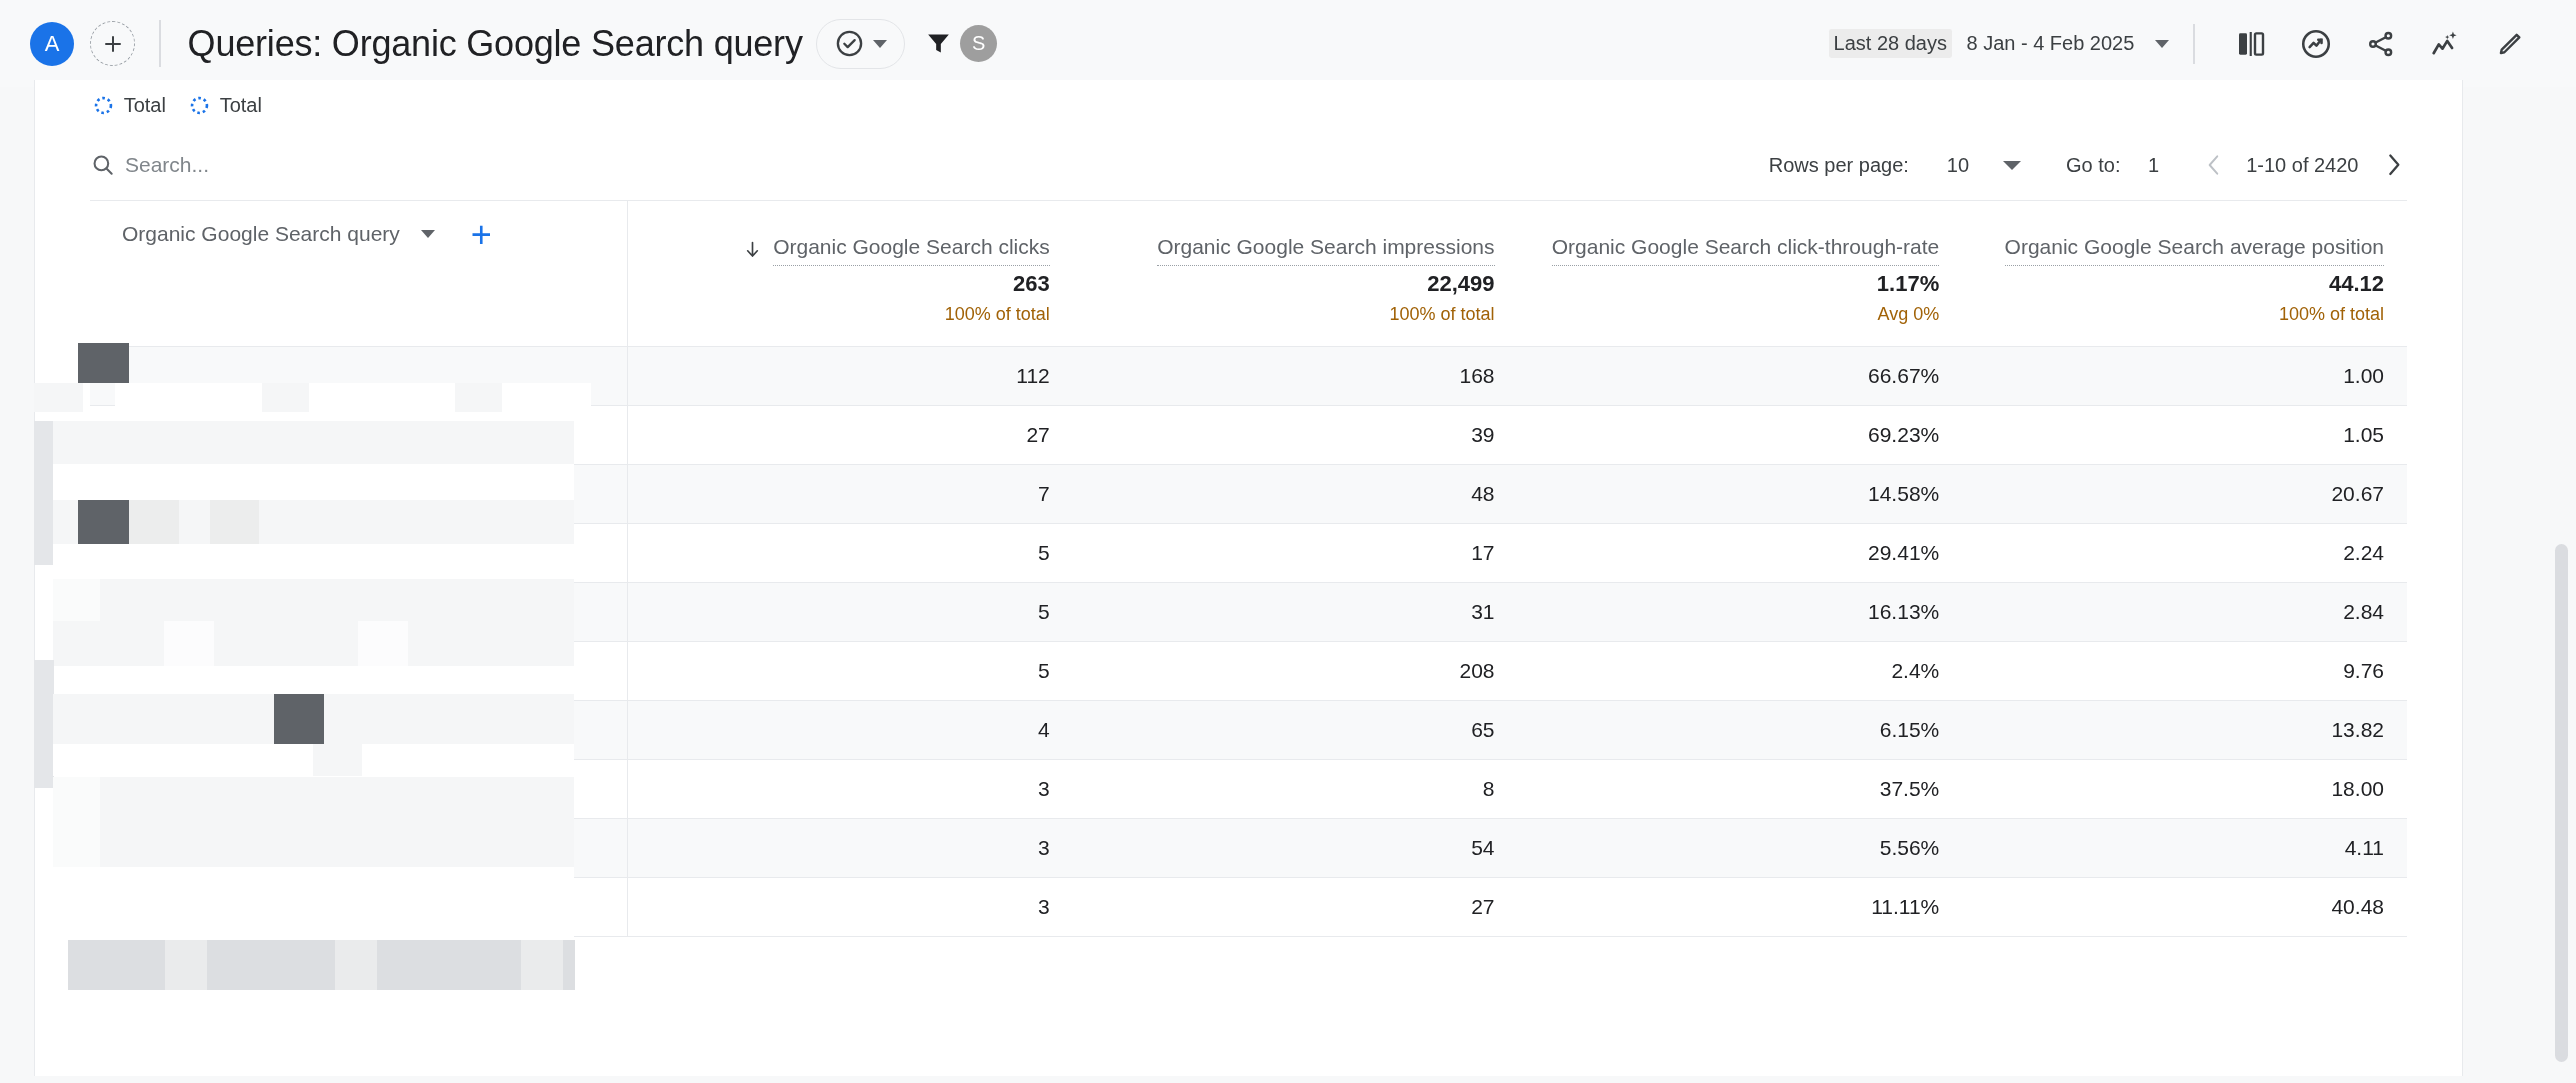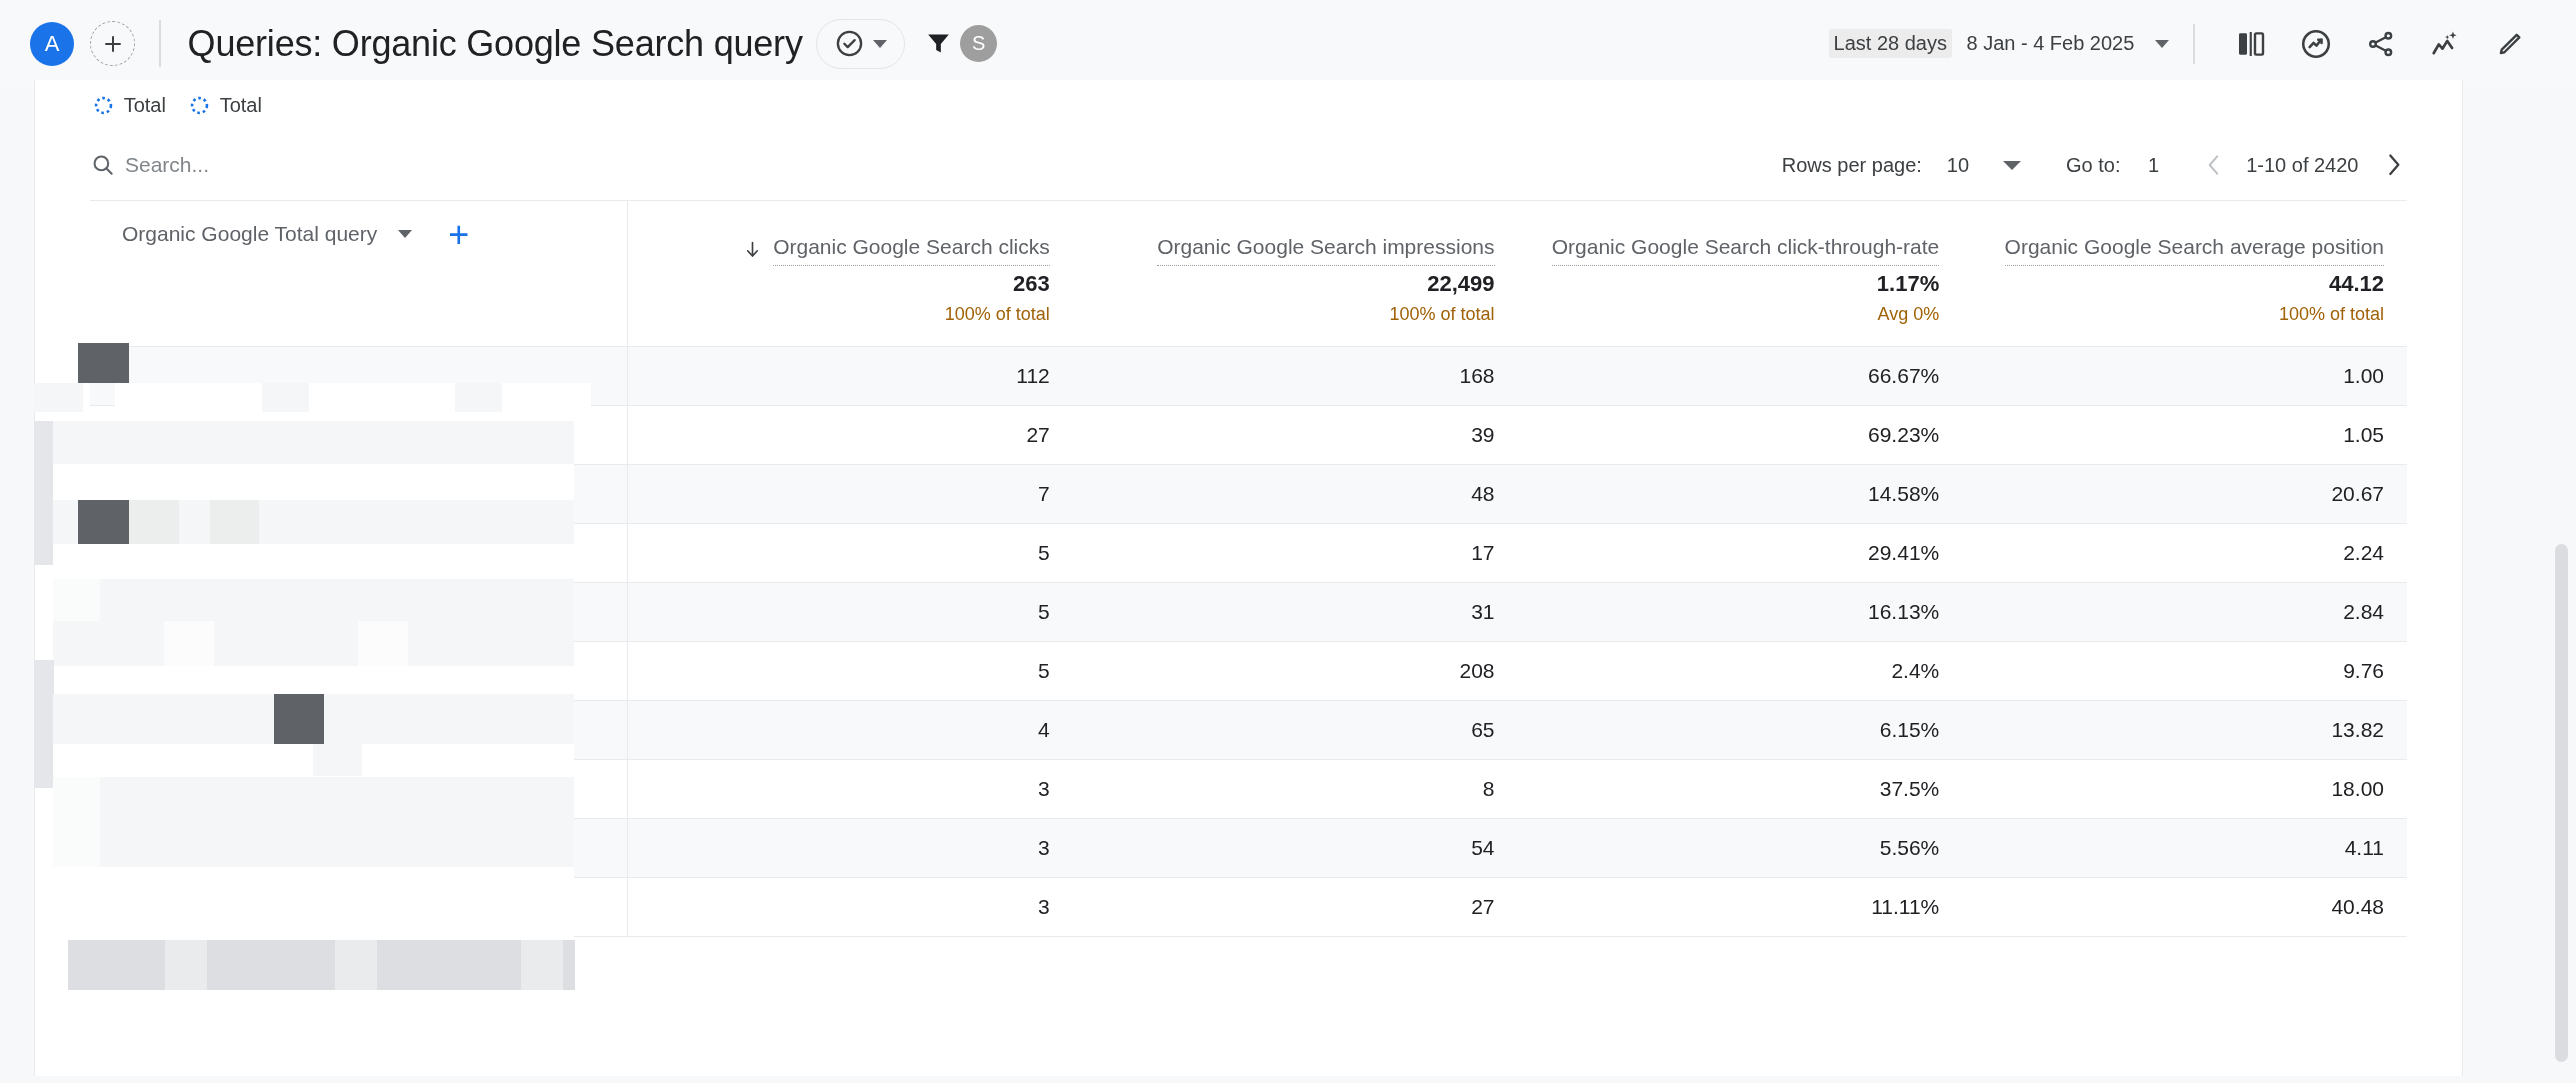--- a/index.html
+++ b/index.html
@@ -110,21 +110,21 @@
     height: 71px; border-bottom: 0.8px solid #e8eaed;
     display: flex; align-items: center;
   }
   .search-left { display: flex; align-items: center; gap: 9px; }
   .search-ph { font-size: 21px; color: #80868b; }
   .pager {
     margin-left: auto; display: flex; align-items: center;
     font-size: 20px; color: #3c4043; white-space: nowrap;
   }
   .pager .rpp-label { color: #3c4043; }
-  .pager .rpp-value { margin-left: 25px; }
+  .pager .rpp-value { margin-left: 38px; }
   .pager .rpp-caret {
     width: 0; height: 0; margin-left: 34px;
     border-left: 9px solid transparent;
     border-right: 9px solid transparent;
     border-top: 9.7px solid #5f6368;
   }
   .pager .goto-label { margin-left: 45px; }
   .pager .goto-value { margin-left: 27.5px; }
   .pager .prev-arrow { margin-left: 42px; display: flex; }
   .pager .range { margin-left: 19px; }
@@ -342,21 +342,21 @@
           <path d="M9 4l7 8-7 8" fill="none" stroke="#3c4043" stroke-width="2" stroke-linecap="round" stroke-linejoin="round"></path>
         </svg>
       </span>
     </div>
   </div>
 
   <div class="table-wrap">
 
     <div class="thead">
       <div class="dim-head">
-        <span class="dim-head-label">Organic Google Total query</span>
+        <span class="dim-head-label">Organic Google Search query</span>
         <span class="dim-head-caret"></span>
         <span class="dim-head-plus">+</span>
       </div>
 
       <div class="metric-head">
         <span class="sort-arrow">
           <svg width="21" height="21" viewBox="0 0 24 24">
             <path d="M12 4v15M6.5 13.5L12 19.5l5.5-6" fill="none" stroke="#3c4043" stroke-width="1.9" stroke-linecap="round" stroke-linejoin="round"></path>
           </svg>
         </span>

